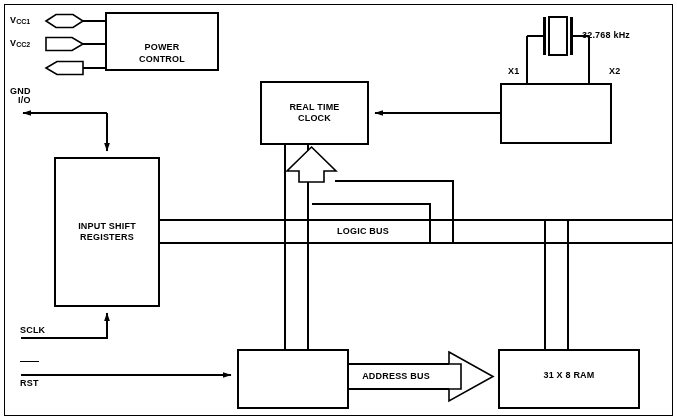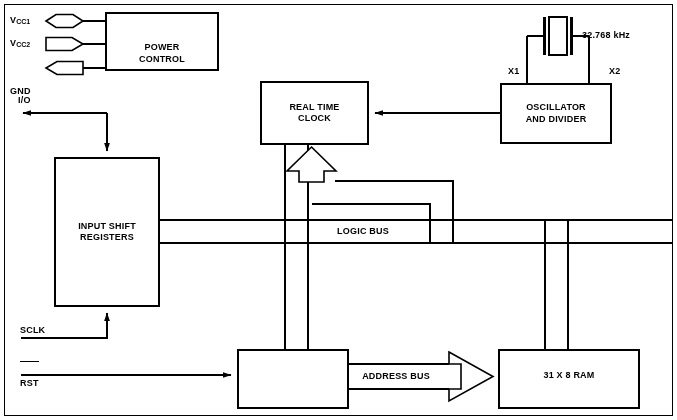--- a/index.html
+++ b/index.html
@@ -154,22 +154,20 @@
   <div class="lbl left" style="left:18px;top:95px;">I/O</div>
   <div class="lbl left" style="left:20px;top:325px;">SCLK</div>
   <div class="lbl left" style="left:20px;top:361px;"><span class="overline">RST</span></div>
 
   <div class="boxlabel" style="left:106px;top:13px;width:112px;height:57px;margin-top:12px;">POWER
 CONTROL</div>
   <div class="boxlabel" style="left:55px;top:158px;width:104px;height:148px;">INPUT SHIFT
 REGISTERS</div>
   <div class="boxlabel" style="left:261px;top:82px;width:107px;height:62px;">REAL TIME
 CLOCK</div>
-  <div class="boxlabel" style="left:501px;top:84px;width:110px;height:59px;">OSCILLATOR
-AND DIVIDER</div>
   <div class="boxlabel" style="left:499px;top:350px;width:140px;height:52px;">31 X 8 RAM</div>
 
   <div class="lbl left" style="left:582px;top:30px;">32.768 kHz</div>
   <div class="lbl left" style="left:508px;top:66px;">X1</div>
   <div class="lbl left" style="left:609px;top:66px;">X2</div>
 
   <div class="lbl" style="left:333px;top:226px;width:60px;">LOGIC BUS</div>
   <div class="lbl" style="left:351px;top:371px;width:90px;">ADDRESS BUS</div>
 
 </div>

